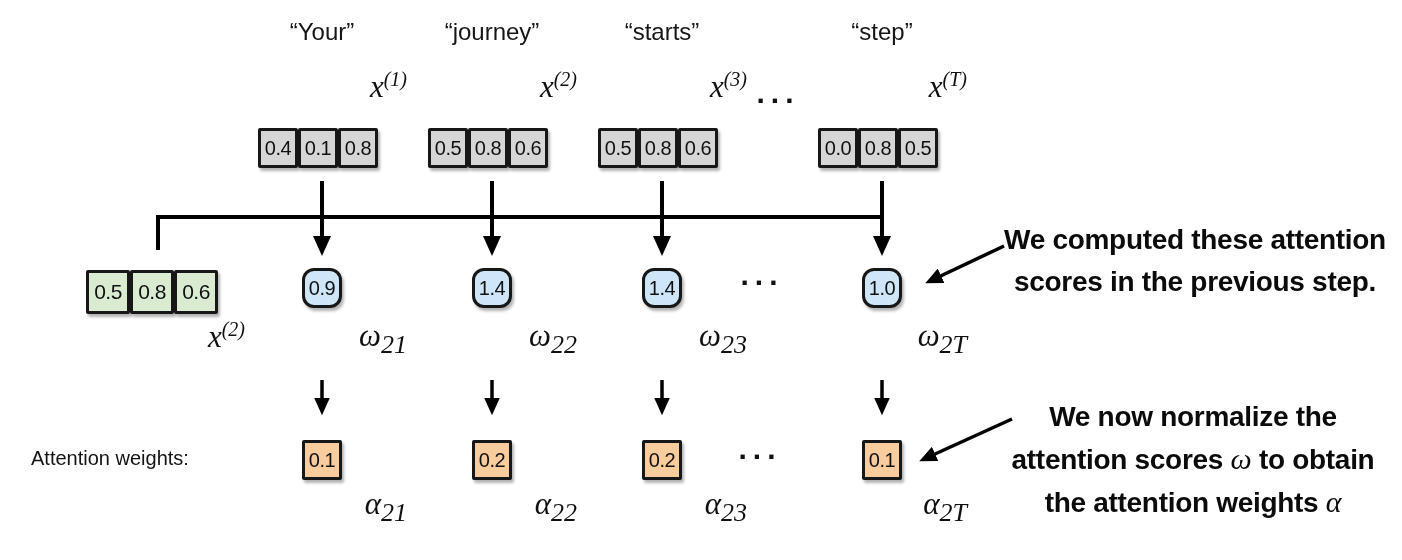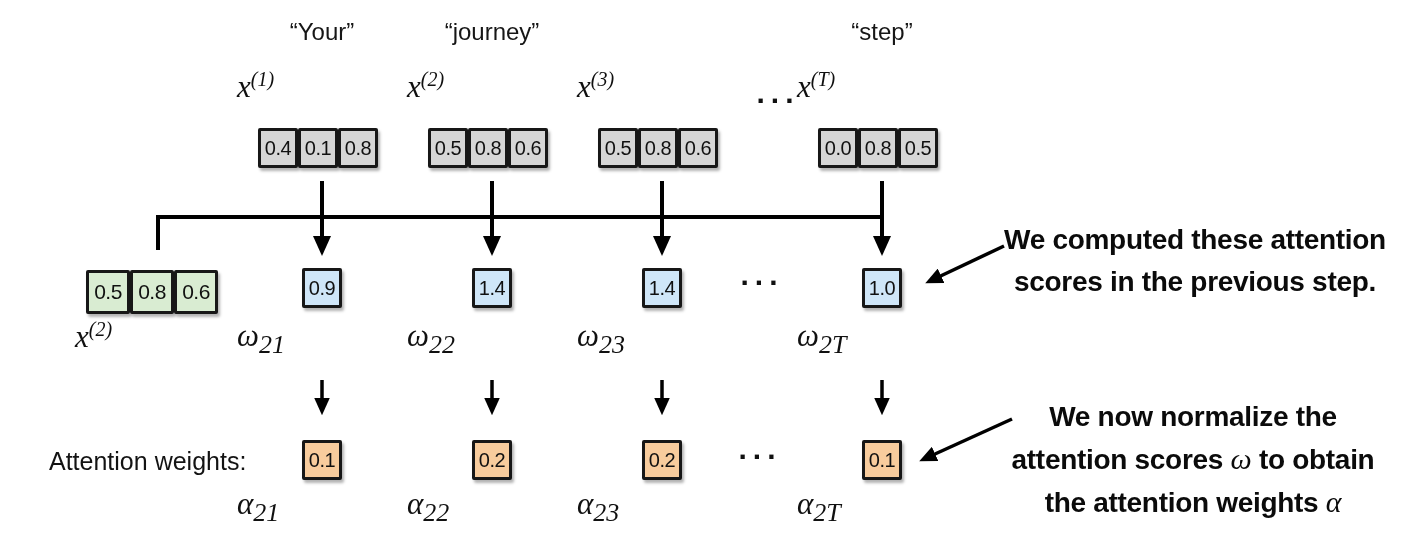--- a/index.html
+++ b/index.html
@@ -7,46 +7,46 @@
     position:relative;width:1386px;height:560px;background:#ffffff;overflow:hidden;
     font-family:"Liberation Sans",sans-serif;color:#111;
   }
   svg.lines{position:absolute;left:0;top:0;width:1402px;height:560px;}
 
   .word{
     position:absolute;width:170px;text-align:center;
     font-size:24px;font-weight:400;color:#161616;white-space:nowrap;
   }
   .mathlabel{
-    position:absolute;width:170px;text-align:left;
+    position:absolute;width:170px;text-align:right;
     font-family:"Liberation Serif","DejaVu Serif",serif;font-style:italic;
     font-size:31px;color:#101010;white-space:nowrap;
   }
   .mathlabel sup{font-size:20px;}
   .mathlabel sub{font-size:26px;}
 
   .vecrow{position:absolute;display:flex;}
   .box{
     width:40px;height:40px;box-sizing:border-box;border:3px solid #171717;border-radius:2px;
     display:flex;align-items:center;justify-content:center;
     font-size:20px;letter-spacing:-0.5px;color:#101010;
     box-shadow:2px 3px 3px rgba(0,0,0,0.30);
   }
   .box.abs{position:absolute;}
   .box.big{width:44px;height:44px;font-size:21px;}
   .tokenbox{background:var(--color-token-box,#d6d6d6);}
   .querybox{background:var(--color-query-box,#d9ecd2);}
-  .scorebox{background:var(--color-score-box,#cfe6f8);}
+  .scorebox{background:var(--color-score-box,#cfe6f8);border-radius:12px;}
   .weightbox{background:var(--color-weight-box,#f8cc9d);}
 
   .dots{
     position:absolute;width:80px;text-align:center;
     font-weight:700;font-size:30px;letter-spacing:6px;color:#101010;white-space:nowrap;
   }
-  .rowlabel{position:absolute;font-size:25px;color:#131313;white-space:nowrap;margin-left:18px;}
+  .rowlabel{position:absolute;font-size:20px;color:#131313;white-space:nowrap;}
   .note{
     position:absolute;width:420px;text-align:center;
     font-weight:700;font-size:28px;line-height:42px;letter-spacing:-0.3px;color:#0b0b0b;
   }
   .note .mvar{
     font-family:"Liberation Serif","DejaVu Serif",serif;
     font-style:italic;font-weight:400;font-size:30px;
   }
 </style>
 </head>
@@ -73,20 +73,21 @@
     <line x1="492" y1="380" x2="492" y2="410" stroke="#000" stroke-width="3.5" marker-end="url(#ah)"></line>
     <line x1="662" y1="380" x2="662" y2="410" stroke="#000" stroke-width="3.5" marker-end="url(#ah)"></line>
     <line x1="882" y1="380" x2="882" y2="410" stroke="#000" stroke-width="3.5" marker-end="url(#ah)"></line>
 
     <line x1="1004" y1="246" x2="930" y2="281" stroke="#000" stroke-width="3.5" marker-end="url(#ah)"></line>
     <line x1="1012" y1="419" x2="924" y2="459" stroke="#000" stroke-width="3.5" marker-end="url(#ah)"></line>
   </svg>
 
   <div class="word" style="left:237px;top:18px">“Your”</div>
   <div class="word" style="left:407px;top:18px">“journey”</div>
+  <div class="word" style="left:577px;top:18px">“starts”</div>
   <div class="word" style="left:797px;top:18px">“step”</div>
 
   <div class="mathlabel" style="left:237px;top:68px"><span>x</span><sup>(1)</sup></div>
   <div class="mathlabel" style="left:407px;top:68px"><span>x</span><sup>(2)</sup></div>
   <div class="mathlabel" style="left:577px;top:68px"><span>x</span><sup>(3)</sup></div>
   <div class="mathlabel" style="left:797px;top:68px"><span>x</span><sup>(T)</sup></div>
 
   <div class="dots" style="left:738px;top:76px">...</div>
 
   <div class="vecrow" style="left:258px;top:128px">

